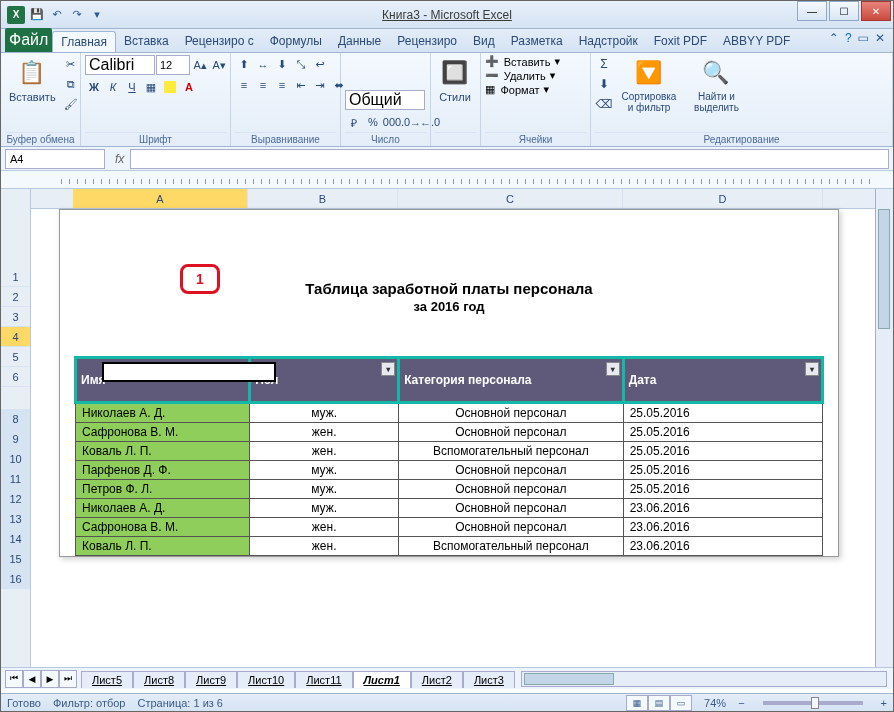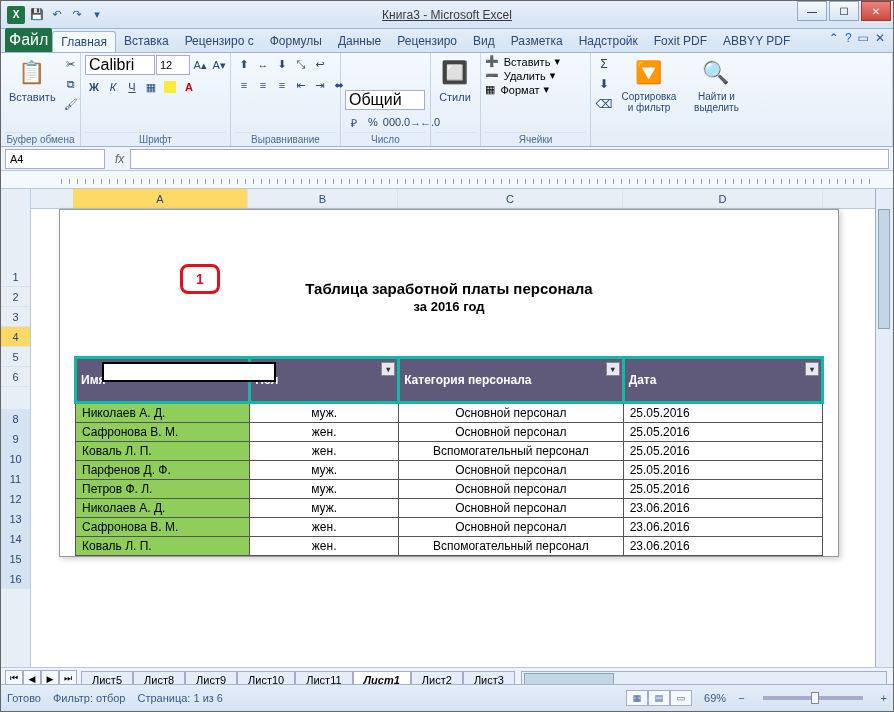--- a/index.html
+++ b/index.html
@@ -80,21 +80,21 @@
 
 .sheetbar { position: absolute; bottom: 22px; left: 0; right: 0; height: 22px; background: #eef4fb; border-top: 1px solid #b7c9de; display: flex; align-items: center; font-size: 11px; }
 .navbtns { display: flex; gap: 0; padding: 0 4px; }
 .navbtn { width: 18px; height: 18px; border: 1px solid #aac; background: #f4f9fe; display: flex; align-items: center; justify-content: center; cursor: pointer; font-size: 9px; }
 .stab { padding: 2px 10px; border: 1px solid #aac; border-bottom: none; background: #e4edf8; cursor: pointer; margin-top: 1px; text-decoration: underline; }
 .stab.active { background: #fff; font-weight: bold; font-style: italic; }
 .scroll-h { flex: 1; margin: 0 6px; height: 16px; background: #e4edf8; border: 1px solid #aac; position: relative; }
 .scroll-thumb { position: absolute; left: 2px; top: 1px; width: 90px; height: 12px; background: #c5d5e8; border: 1px solid #8aa; }
 
 
-.statusbar { position: absolute; bottom: 0; left: 0; right: 0; height: 27px; background: linear-gradient(#e4edf8,#d5e3f3); border-top: 1px solid #9fb6d0; display: flex; align-items: center; font-size: 11px; color: #3a5a8a; padding: 0 6px; gap: 12px; }
+.statusbar { position: absolute; bottom: 0; left: 0; right: 0; height: 18px; background: linear-gradient(#e4edf8,#d5e3f3); border-top: 1px solid #9fb6d0; display: flex; align-items: center; font-size: 11px; color: #3a5a8a; padding: 0 6px; gap: 12px; }
 .statusbar .spacer { flex: 1; }
 .viewbtns { display: flex; gap: 0; }
 .viewbtn { width: 22px; height: 16px; border: 1px solid #aac; background: #f4f9fe; cursor: pointer; display:flex;align-items:center;justify-content:center;font-size:9px; }
 .zoomslider { width: 100px; height: 4px; background: #aac; position: relative; margin: 0 6px; }
 .zoomslider .knob { position: absolute; left: 48px; top: -4px; width: 8px; height: 12px; background: #f4f9fe; border: 1px solid #888; }
 
 .scroll-v { position: absolute; right: 0; top: 188px; bottom: 44px; width: 18px; background: #e4edf8; border-left: 1px solid #aac; }
 .scroll-v .vthumb { position: absolute; top: 20px; left: 2px; width: 12px; height: 120px; background: #c5d5e8; border: 1px solid #8aa; }
 </style>
 </head>
@@ -242,20 +242,21 @@
       </div>
       <div class="bigbtn">
         <div class="ico">🔽</div>
         <span style="font-size:10px;width:60px">Сортировка и фильтр</span>
       </div>
       <div class="bigbtn">
         <div class="ico">🔍</div>
         <span style="font-size:10px;width:55px">Найти и выделить</span>
       </div>
     </div>
+    <div class="group-label">Редактирование</div>
   </div>
 </div>
 
 <div class="fbar">
   <input class="namebox" value="A4" style="">
   <span class="fxlabel">fx</span>
   <input class="formulainput" value="" style="">
 </div>
 
 <div class="ruler">
@@ -395,19 +396,19 @@
 <div class="statusbar">
   <span>Готово</span>
   <span>Фильтр: отбор</span>
   <span>Страница: 1 из 6</span>
   <div class="spacer"></div>
   <div class="viewbtns">
     <div class="viewbtn">▦</div>
     <div class="viewbtn">▤</div>
     <div class="viewbtn">▭</div>
   </div>
-  <span>69%</span>
+  <span>74%</span>
   <span>−</span>
   <div class="zoomslider">
       <div class="knob"></div>
     </div>
   <span>+</span>
 </div>
 
 </body></html>

